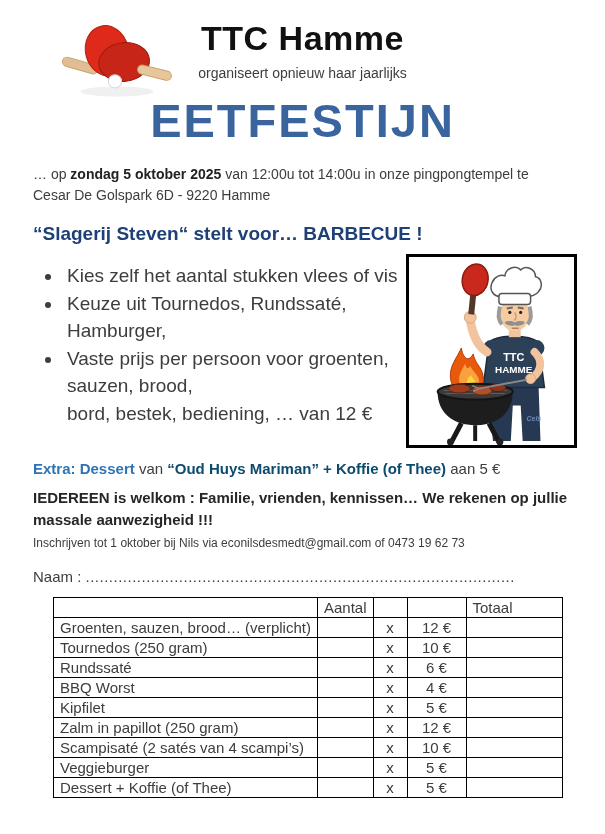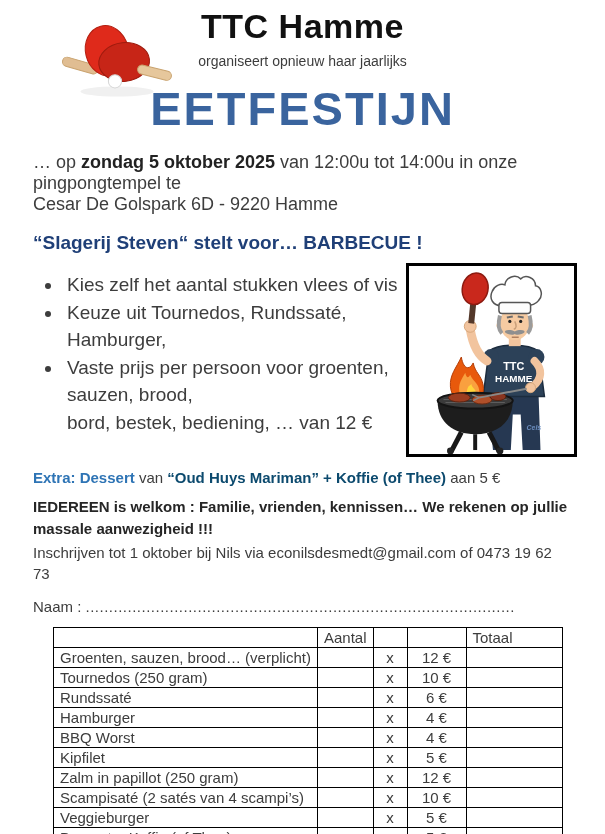--- a/index.html
+++ b/index.html
@@ -2,38 +2,38 @@
 <html><head>
 <meta charset="utf-8">
 <style>
   html,body { margin:0; padding:0; background:#e8e8e8; }
   .page {
     width:605px; height:834px; margin:0 auto; background:#ffffff;
     font-family:"Liberation Sans", sans-serif; color:#3d3d3d;
     position:relative; overflow:hidden;
   }
   
-  .header { position:relative; text-align:center; padding-top:6px; }
+  .header { position:relative; text-align:center; padding-top:18px; }
   .logo { position:absolute; left:56px; top:20px; width:120px; height:82px; }
   .club-name { font-size:34px; font-weight:bold; color:#111; letter-spacing:.5px; line-height:40px; }
   .header-sub { font-size:14px; color:#3d3d3d; margin-top:4px; line-height:22px; }
   .event-title { font-size:47px; font-weight:bold; color:#3A649E; letter-spacing:2px; margin-top:12px; line-height:50px; }
   
-  .intro { margin:18px 30px 0 33px; font-size:18px; line-height:21px; }
+  .intro { margin:18px 30px 0 33px; font-size:14px; line-height:21px; }
   .intro b { color:#222; }
   .headline { margin:16px 33px 0; font-size:19px; font-weight:bold; color:#1F3F77; line-height:24px; }
   .content-row { display:flex; margin:8px 28px 0 33px; align-items:flex-start; }
   .bullets { flex:1; margin:8px 0 0 0; padding-left:30px; font-size:19px; list-style:disc; }
   .bullets li { line-height:27.5px; padding-left:4px; }
   .chef-figure { width:165px; height:188px; margin:0; flex:0 0 auto; border:3px solid #000000; }
   .extra { margin:10px 33px 0; font-size:15px; line-height:21px; }
   .extra-label { color:#2E74B5; font-weight:bold; }
   .extra-navy { color:#0c4a6e; font-weight:bold; }
   .welcome { margin:8px 33px 0; font-size:15px; font-weight:bold; color:#262626; line-height:22px; }
-  .signup { margin:2px 33px 0; font-size:15px; line-height:21px; }
+  .signup { margin:2px 33px 0; font-size:12px; line-height:21px; }
   .naam-row { margin:12px 33px 0; font-size:15px; line-height:21px; }
   .naam-dots { letter-spacing:.5px; color:#3d3d3d; }
   
   table.order { margin:10px 0 0 53px; border-collapse:collapse; font-size:15px; color:#3d3d3d; table-layout:fixed; }
   table.order th, table.order td {
     border:1.5px solid #000; height:19px; line-height:19px;
     padding:0 6px; font-weight:normal; text-align:left; overflow:hidden; white-space:nowrap;
   }
   .c-item  { width:243px; }
   .c-aantal{ width:40px; }
@@ -188,27 +188,20 @@
     </tr>
 
     <tr>
       <td class="c-item">Rundssaté</td>
       <td class="c-aantal"></td>
       <td class="c-x">x</td>
       <td class="c-price">6 €</td>
       <td class="c-total"></td>
     </tr>
 
-    <tr>
-      <td class="c-item">Hamburger</td>
-      <td class="c-aantal"></td>
-      <td class="c-x">x</td>
-      <td class="c-price">4 €</td>
-      <td class="c-total"></td>
-    </tr>
 
     <tr>
       <td class="c-item">BBQ Worst</td>
       <td class="c-aantal"></td>
       <td class="c-x">x</td>
       <td class="c-price">4 €</td>
       <td class="c-total"></td>
     </tr>
 
     <tr>

